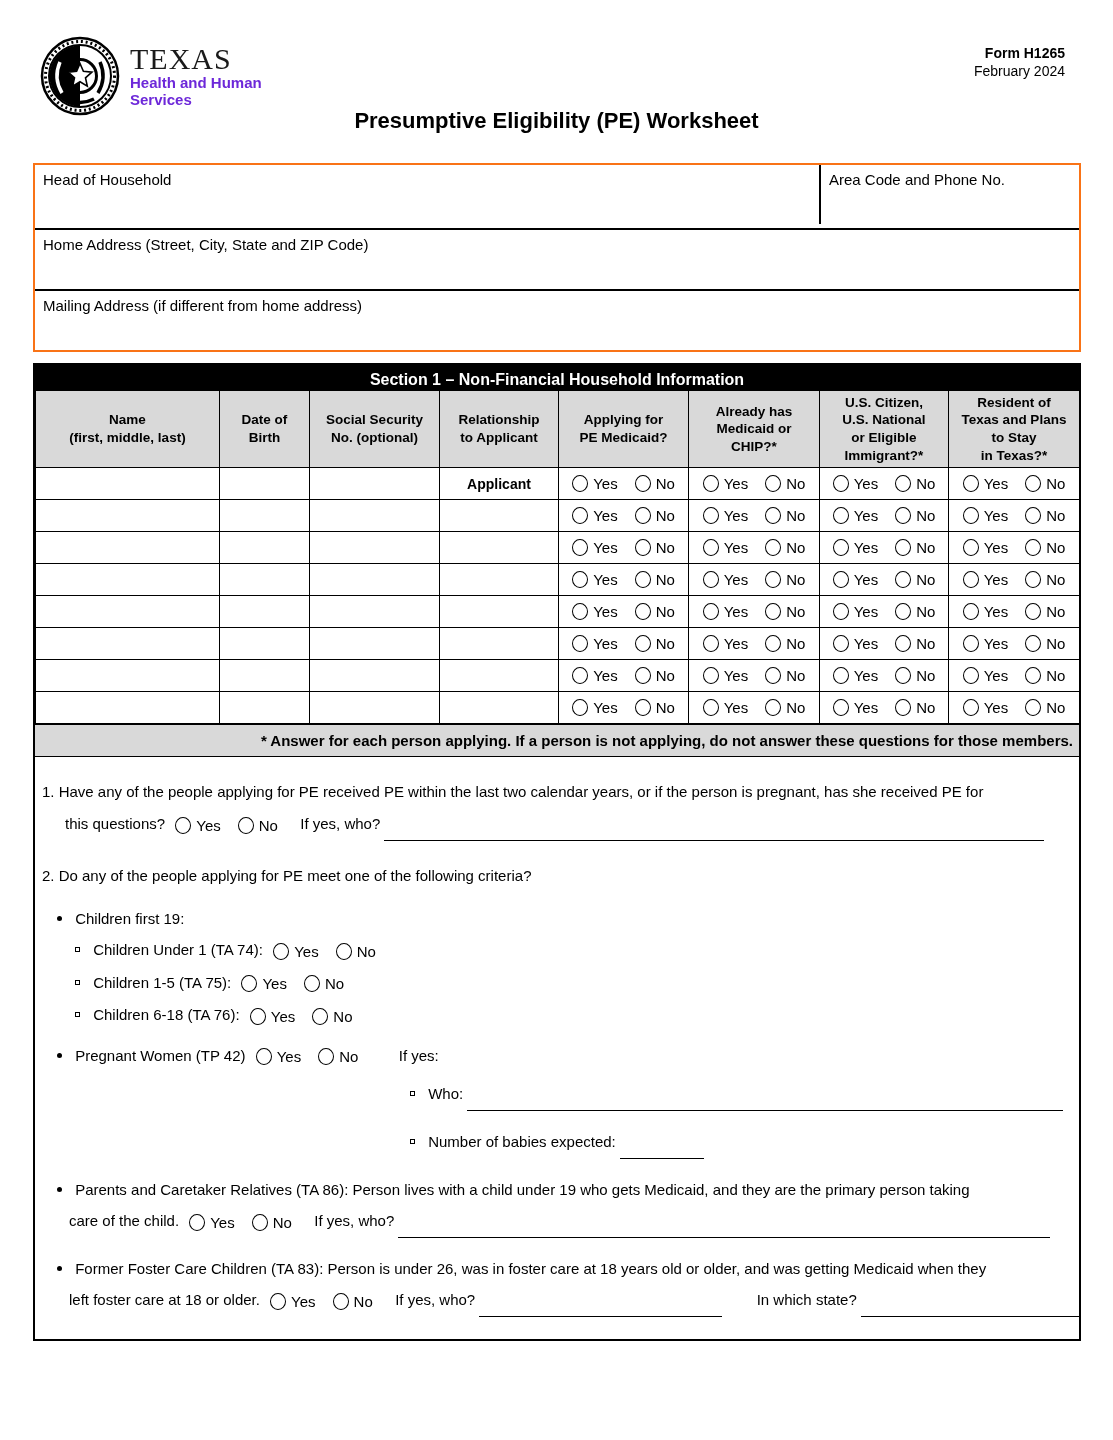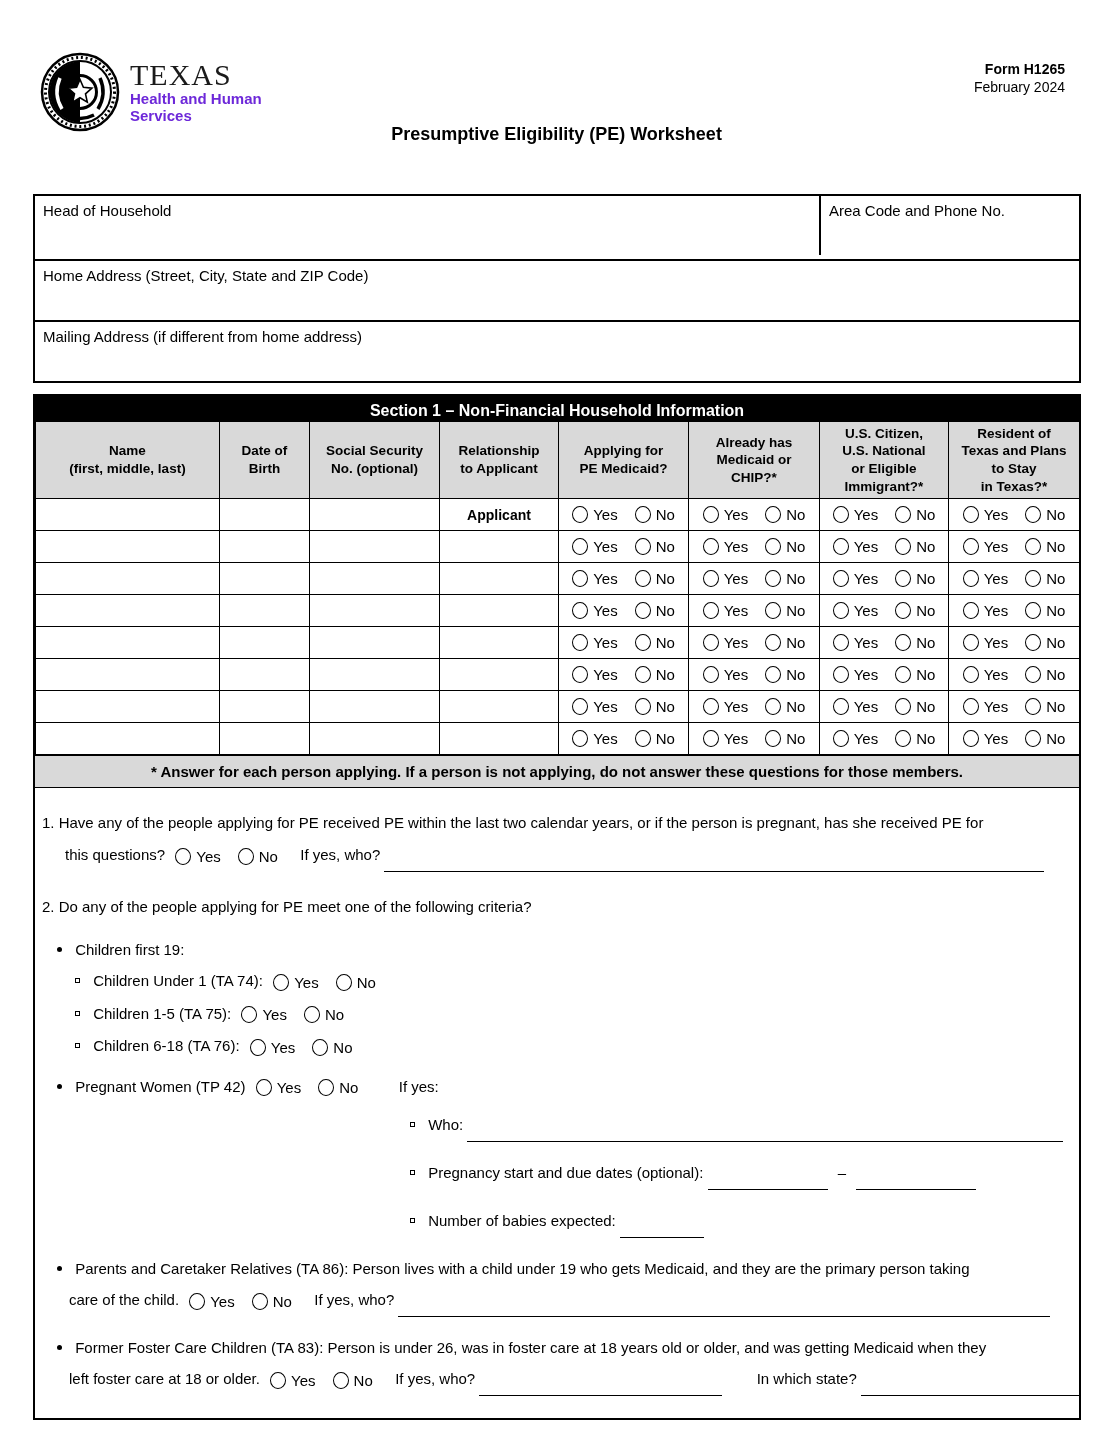--- a/index.html
+++ b/index.html
@@ -1,32 +1,32 @@
 <!DOCTYPE html>
 <html><head>
 <meta charset="utf-8">
 <style>
   * { margin:0; padding:0; box-sizing:border-box; }
   html,body { background:#ffffff; }
   body { width:1113px; height:1440px; font-family:"Liberation Sans", sans-serif; color:#000; position:relative; }
   .page { width:1113px; height:1440px; position:relative; background:#fff; overflow:hidden; }
 
   
-  .hdr { position:relative; height:160px;margin-top:16px; }
+  .hdr { position:relative; height:160px; }
   .logo { position:absolute; left:40px; top:36px; display:flex; align-items:flex-start; }
   .logo-text { margin-left:10px; padding-top:8px; }
   .logo-texas { font-family:"Liberation Serif", serif; font-size:30px; letter-spacing:1px; line-height:1; color:#1a1a1a; }
   .logo-hhs { font-size:15px; font-weight:bold; line-height:1.15; color:#6d28d9; }
   .form-meta { position:absolute; right:48px; top:44px; text-align:right; font-size:14px; line-height:1.3; }
   .form-num { font-weight:bold; }
-  .doc-title { position:absolute; left:0; right:0; top:108px; text-align:center; font-size:18px; font-weight:bold; }
+  .doc-title { position:absolute; left:0; right:0; top:108px; text-align:center; font-size:22px; font-weight:bold; }
 
   
   .content { width:1048px; margin:0 auto 0 33px; }
-  .info-table { border:2px solid #000000; margin-top:18px; }
+  .info-table { border:2px solid #f97316; margin-top:3px; }
   .info-row { display:flex; border-bottom:2px solid #000; }
   .info-row:last-child { border-bottom:none; }
   .info-cell { padding:6px 8px; font-size:15px; }
   .cell-hoh { width:786px; height:59px; border-right:2px solid #000; }
   .cell-phone { flex:1; height:63px; }
   .cell-full { width:100%; height:59px; }
 
   
   .section-bar { margin-top:11px; height:26px; background:#000; color:#fff; font-size:16px; font-weight:bold; text-align:center; line-height:33px; }
 
@@ -34,21 +34,21 @@
   .sec-box { border:2px solid #000; border-top:1px solid #000; }
   .intro { padding:10px 8px 9px 8px; font-size:15px; }
 
   table.hh { width:100%; border-collapse:collapse; table-layout:fixed; }
   table.hh th, table.hh td { border:1.5px solid #000; }
   table.hh th { background:#d9d9d9; font-size:13.5px; font-weight:bold; text-align:center; vertical-align:middle; height:77px; white-space:pre-line; line-height:1.3; padding:2px; }
   table.hh td { height:32px; font-size:14px; padding:2px 4px; }
   td.applicant { font-weight:bold; text-align:center; }
   td.radio-cell { text-align:center; }
 
-  .note-bar { background:#d9d9d9; border-top:1.5px solid #000; border-bottom:1.5px solid #000; font-size:15px; font-weight:bold; text-align:center; padding:7px 6px; }
+  .note-bar { background:#d9d9d9; border-top:1.5px solid #000; border-bottom:1.5px solid #000; font-size:15px; font-weight:bold; text-align:right; padding:7px 6px; }
 
   
   .questions { padding:12px 14px 22px 7px; font-size:15px; }
   .qline { margin-top:15px; }
   .mt14 { margin-top:14px; } .mt20 { margin-top:20px; } .mt22 { margin-top:22px; } .mt26 { margin-top:26px; }
   .nowrap { white-space:nowrap; }
   .ind1 { padding-left:23px; }   
   .ind-b { padding-left:15px; }  
   .ind-b2 { padding-left:27px; } 
   .ind-s { padding-left:33px; }  
@@ -631,27 +631,20 @@
           <span>If yes:</span>
         </div>
 
         <div class="qline mt20 ind-p">
           <span class="sqb"></span>
           <span>Who:</span>
           <span class="uline w598"></span>
         </div>
         <div class="qline mt22 ind-p">
           <span class="sqb"></span>
-          <span>Pregnancy start and due dates (optional):</span>
-          <span class="uline w122"></span>
-          <span class="dash">–</span>
-          <span class="uline w122"></span>
-        </div>
-        <div class="qline mt22 ind-p">
-          <span class="sqb"></span>
           <span>Number of babies expected:</span>
           <span class="uline w84"></span>
         </div>
 
         <div class="qline mt22 ind-b nowrap">
           <span class="dot"></span>
           <span>Parents and Caretaker Relatives (TA 86): Person lives with a child under 19 who gets Medicaid, and they are the primary person taking</span>
         </div>
         <div class="qline mt14 ind-b2 nowrap">
           <span>care of the child.</span>

